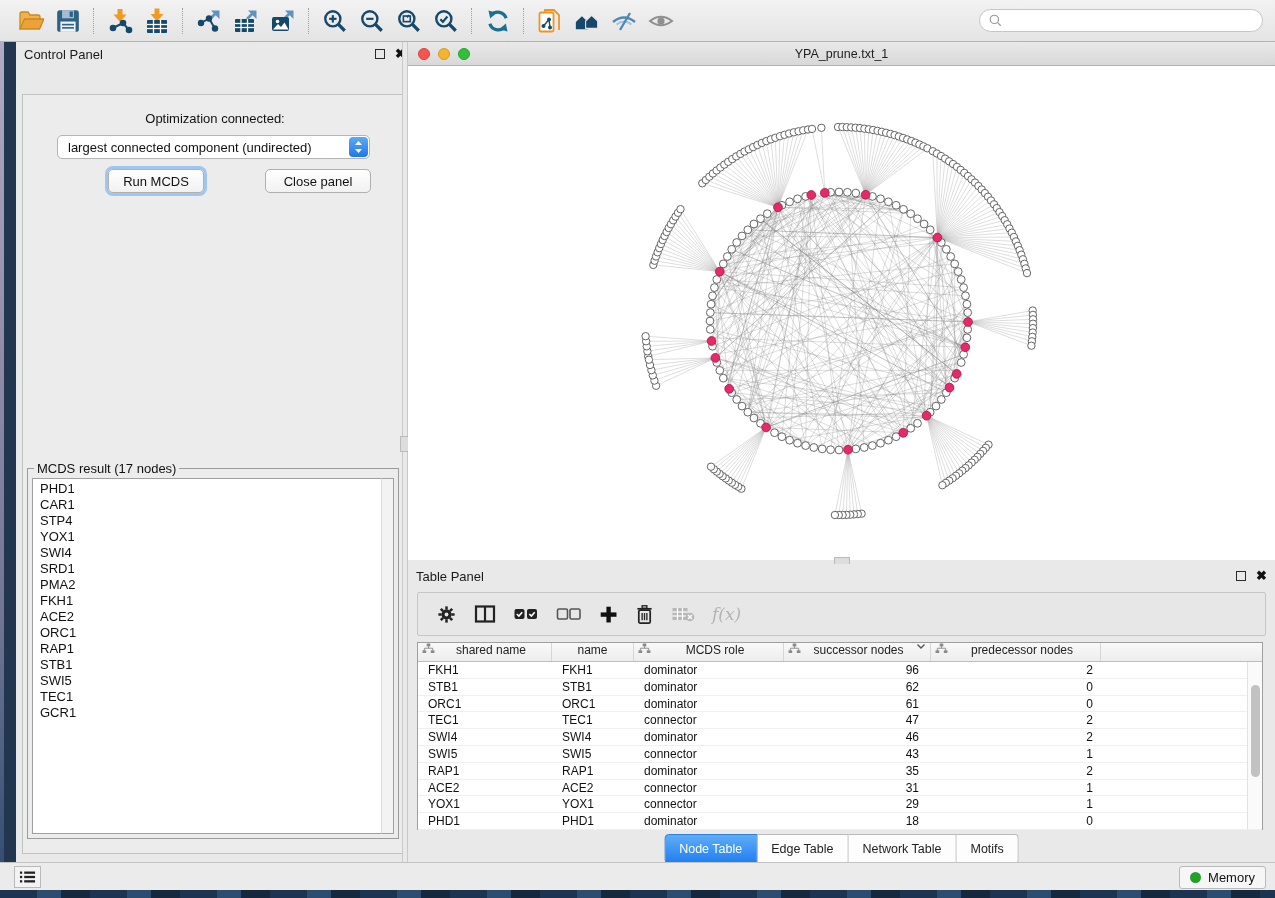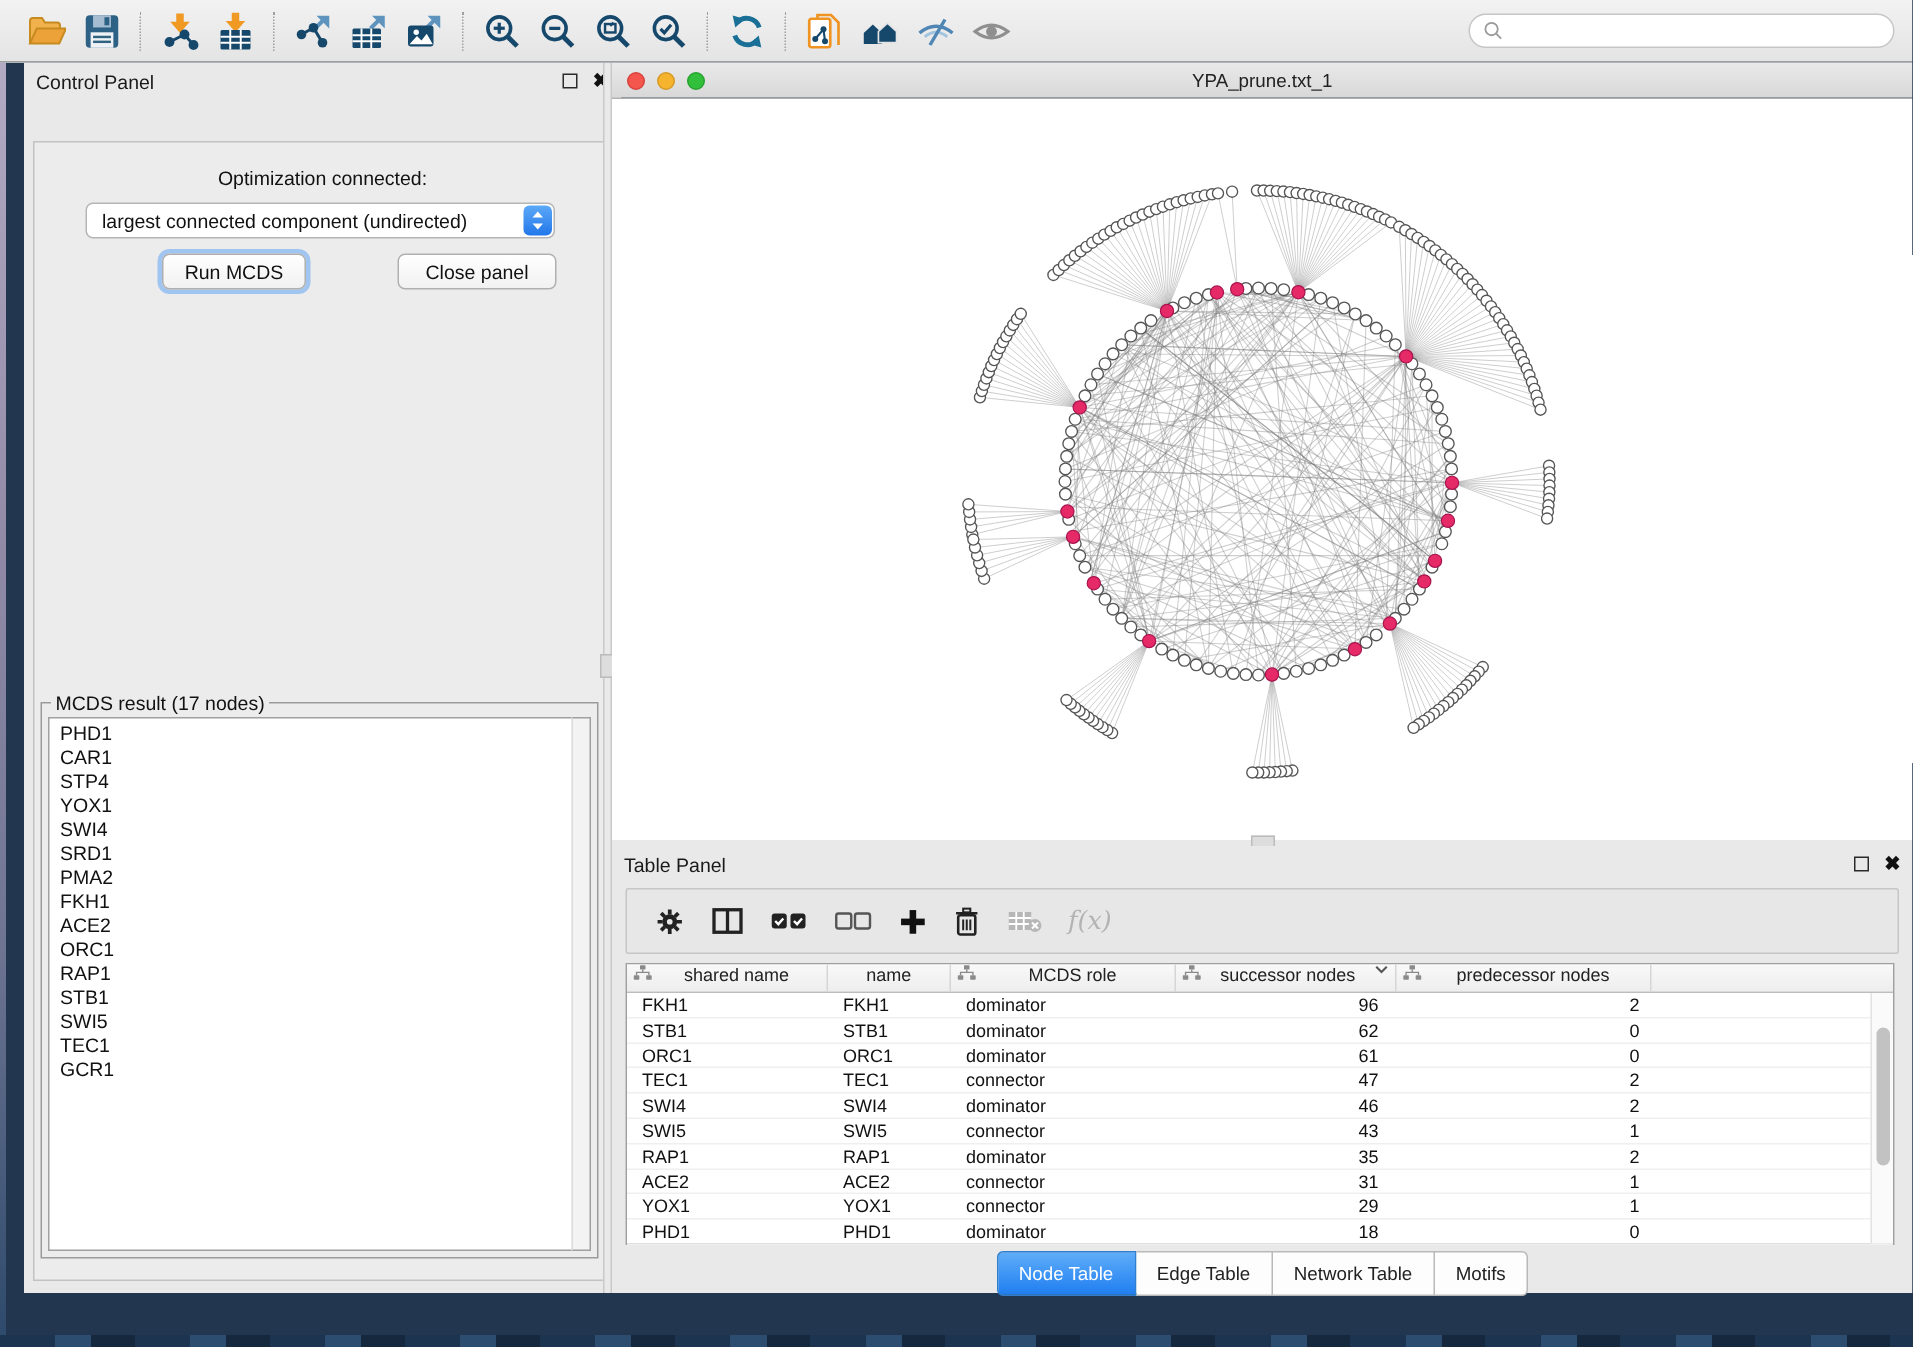--- a/index.html
+++ b/index.html
@@ -1249,14 +1249,32 @@
         </div>
     </div>
     <div class="tbl-tabs" id="tblTabs">
         <div class="tab selected">Node Table</div>
         <div class="tab">Edge Table</div>
         <div class="tab">Network Table</div>
         <div class="tab">Motifs</div>
       </div>
   </div>
 
+  <div class="statusbar abs">
+    <div class="list-btn">
+      <svg width="17" height="14" viewBox="0 0 18 14">
+          <g fill="#222">
+            <rect x="1" y="1.2" width="2.4" height="2.4"></rect>
+            <rect x="1" y="5.8" width="2.4" height="2.4"></rect>
+            <rect x="1" y="10.4" width="2.4" height="2.4"></rect>
+            <rect x="5.5" y="1.2" width="11.5" height="2.4"></rect>
+            <rect x="5.5" y="5.8" width="11.5" height="2.4"></rect>
+            <rect x="5.5" y="10.4" width="11.5" height="2.4"></rect>
+          </g>
+        </svg>
+    </div>
+    <div class="memory-btn">
+      <span class="mem-dot" id="memDot" style="background: rgb(35, 161, 39);"></span>
+      <span>Memory</span>
+    </div>
+  </div>
 
 </div>
 
 </body></html>

